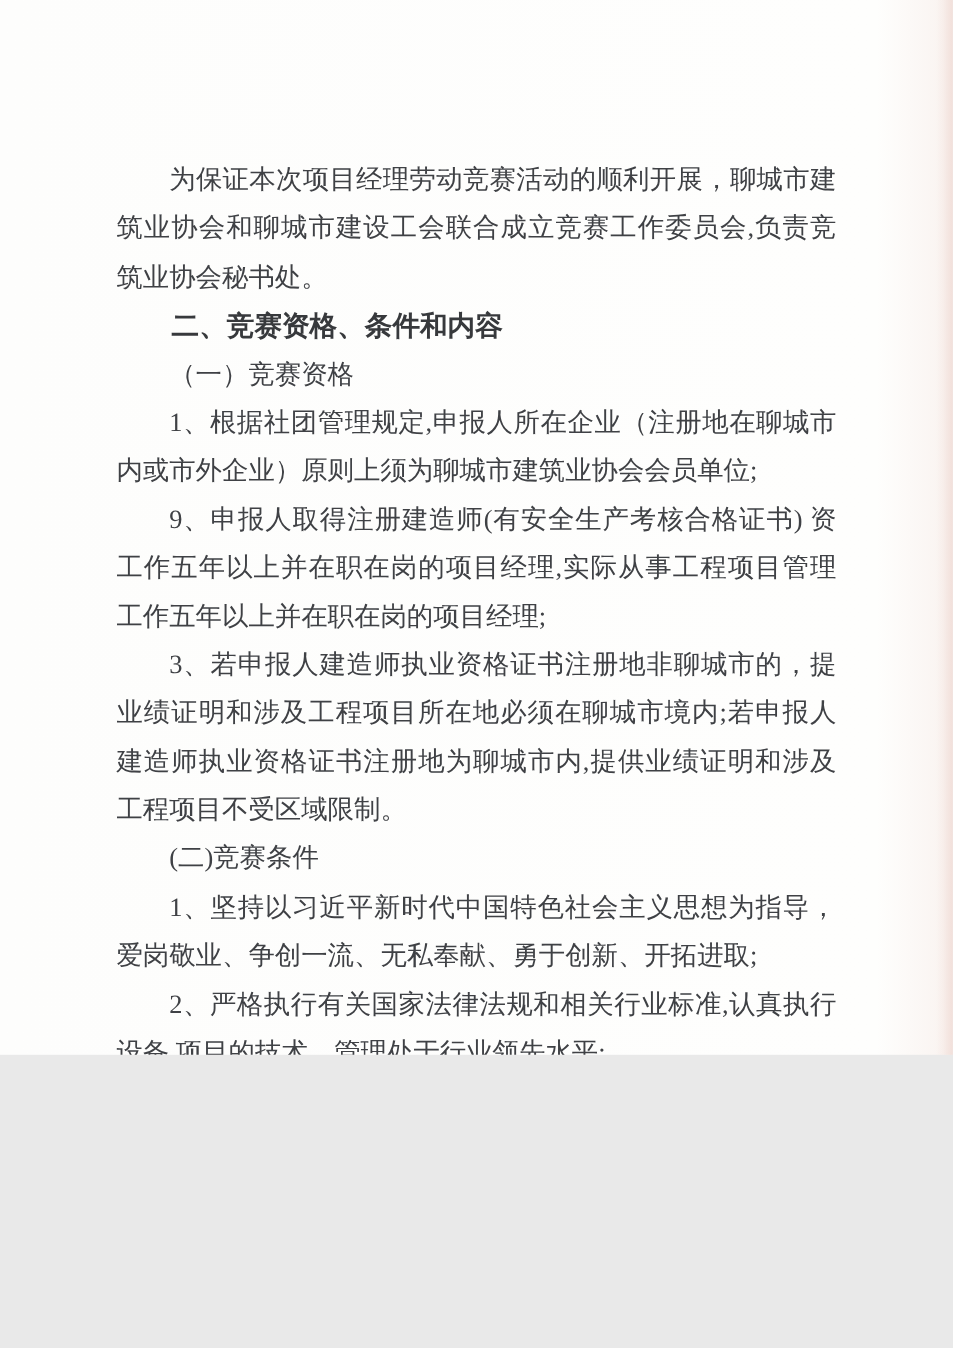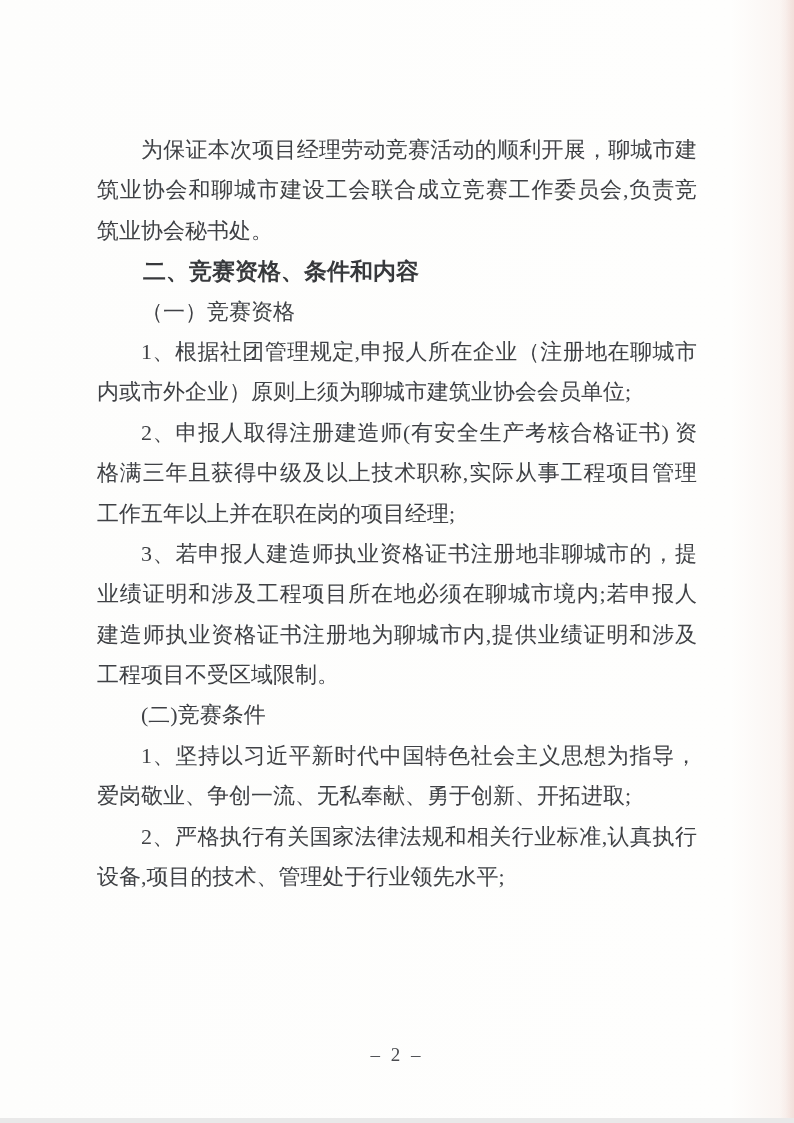--- a/index.html
+++ b/index.html
@@ -3,21 +3,21 @@
 <meta charset="utf-8">
 <style>
   html,body{margin:0;padding:0;}
   body{
     width:794px;height:1123px;
     background:#e9e9e9;
     font-family:"Liberation Serif", serif;
   }
   .page{
     position:relative;
-    width:794px;height:1118px;
+    width:794px;height:879px;
     background:#fefefdff;
     background:linear-gradient(90deg,#fdfdfc 0%, #fefefd 92%, #faf4f1 99%, #f5e9e5 100%);
     overflow:hidden;
     color:#3f4145;
   }
   .textblock{
     position:absolute;
     left:97px;top:130px;
     width:600px;
     font-size:22px;
@@ -69,22 +69,22 @@
     <div class="line jst">筑业协会和聊城市建设工会联合成立竞赛工作委员会,负责竞</div>
     <div class="line">筑业协会秘书处。</div>
 
     <div class="line ind hd">二、竞赛资格、条件和内容</div>
 
     <div class="line ind">（一）竞赛资格</div>
 
     <div class="line ind jst">1、根据社团管理规定,申报人所在企业（注册地在聊城市</div>
     <div class="line">内或市外企业）原则上须为聊城市建筑业协会会员单位;</div>
 
-    <div class="line ind jst">2、申报人取得注册建造师(有安全生产考核合格证书) 资</div>
-    <div class="line jst">格满三年且获得中级及以上技术职称,实际从事工程项目管理</div>
+    <div class="line ind jst">9、申报人取得注册建造师(有安全生产考核合格证书) 资</div>
+    <div class="line jst">工作五年以上并在职在岗的项目经理,实际从事工程项目管理</div>
     <div class="line">工作五年以上并在职在岗的项目经理;</div>
 
     <div class="line ind jst">3、若申报人建造师执业资格证书注册地非聊城市的，提供</div>
     <div class="line jst">业绩证明和涉及工程项目所在地必须在聊城市境内;若申报人</div>
     <div class="line jst">建造师执业资格证书注册地为聊城市内,提供业绩证明和涉及</div>
     <div class="line">工程项目不受区域限制。</div>
 
     <div class="line ind">(二)竞赛条件</div>
 
     <div class="line ind jst">1、坚持以习近平新时代中国特色社会主义思想为指导，热</div>

